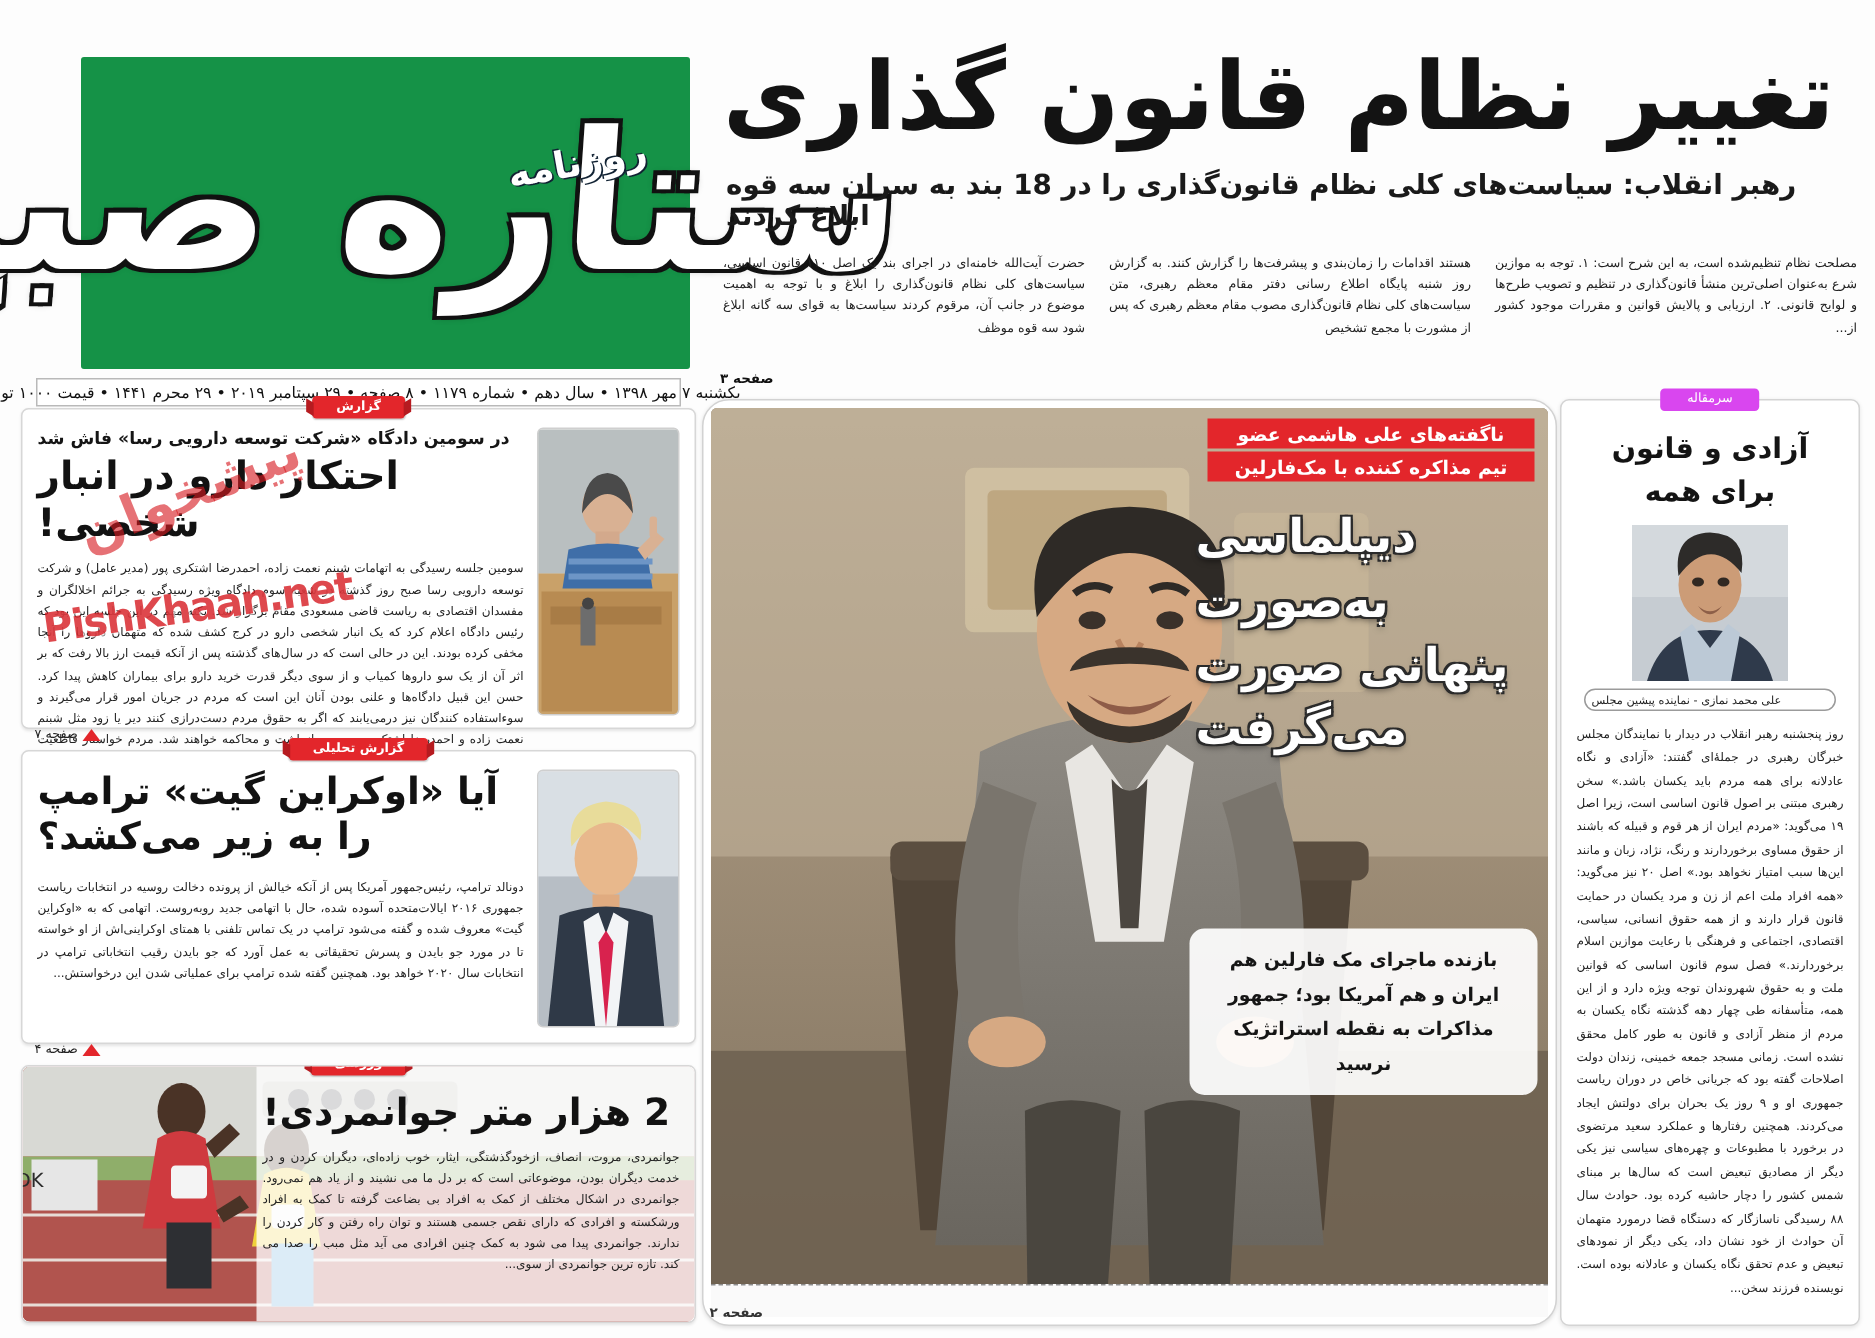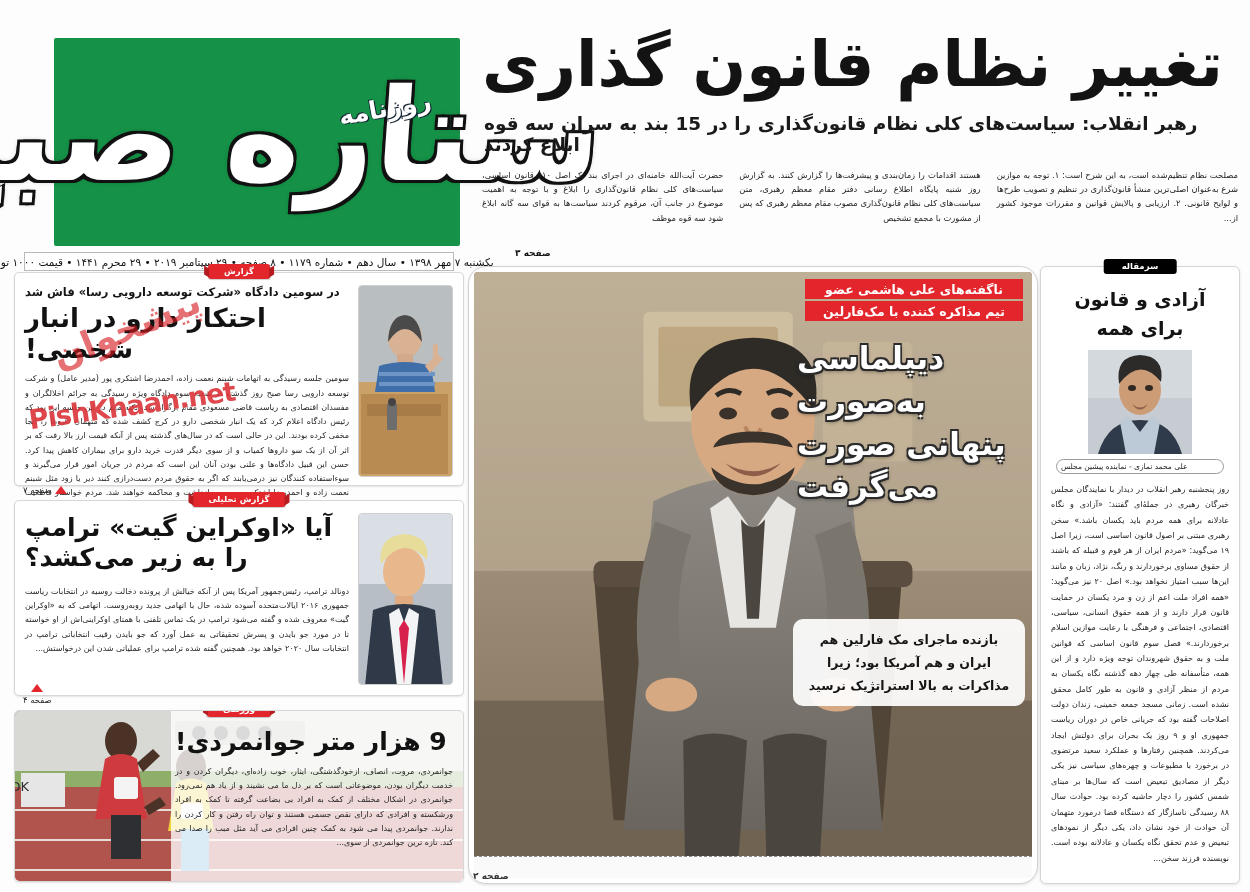--- a/index.html
+++ b/index.html
@@ -111,21 +111,20 @@
     line-height: 1.72;
     color: #222;
     text-align: justify;
   }
   .lead-pagemark {
     position: absolute;
     left: 2px; bottom: -4px;
     font-size: 9px;
     font-weight: bold;
     color: #111;
-    margin-left: 35px;
   }
 
   
   .left-col {
     position: absolute;
     left: 14px; top: 272px;
     width: 450px;
     height: 612px;
   }
   .art-card {
@@ -311,24 +310,24 @@
     background: #fff;
     border: 1px solid #d4d4d4;
     border-radius: 6px;
     box-shadow: 0 1px 3px rgba(0,0,0,.10);
     padding: 14px 10px 8px 10px;
   }
   .side-tag {
     position: absolute;
     top: -8px; left: 50%;
     transform: translateX(-50%);
-    background: #000000;
+    background: #d946ef;
     color: #fff;
     font-size: 8.5px;
-    font-weight: bold;
+    font-weight: normal;
     padding: 2px 18px 3px 18px;
     border-radius: 3px;
     white-space: nowrap;
   }
   .side-title {
     text-align: center;
     font-size: 19px;
     font-weight: bold;
     color: #141414;
     line-height: 1.5;
@@ -397,21 +396,21 @@
   <div class="masthead">
     <div class="logo-green">
       <div class="logo-script">ستاره صبح</div>
       <div class="logo-kicker">روزنامه</div>
     </div>
   </div>
   <div class="dateline">یکشنبه ۷ مهر ۱۳۹۸ • سال دهم • شماره ۱۱۷۹ • ۸ صفحه • ۲۹ سپتامبر ۲۰۱۹ • ۲۹ محرم ۱۴۴۱ • قیمت ۱۰۰۰ تومان</div>
 
   <div class="lead-block">
     <div class="lead-title">تغییر نظام قانون گذاری</div>
-    <div class="lead-sub">رهبر انقلاب: سیاست‌های کلی نظام قانون‌گذاری را در 15 بند به سران سه قوه ابلاغ کردند</div>
+    <div class="lead-sub">رهبر انقلاب: سیاست‌های کلی نظام قانون‌گذاری را در 18 بند به سران سه قوه ابلاغ کردند</div>
     <div class="lead-cols">
       <div class="lead-col">مصلحت نظام تنظیم‌شده است، به این شرح است: ۱. توجه به موازین شرع به‌عنوان اصلی‌ترین منشأ قانون‌گذاری در تنظیم و تصویب طرح‌ها و لوایح قانونی. ۲. ارزیابی و پالایش قوانین و مقررات موجود کشور از...</div>
       <div class="lead-col">هستند اقدامات را زمان‌بندی و پیشرفت‌ها را گزارش کنند. به گزارش روز شنبه پایگاه اطلاع رسانی دفتر مقام معظم رهبری، متن سیاست‌های کلی نظام قانون‌گذاری مصوب مقام معظم رهبری که پس از مشورت با مجمع تشخیص</div>
       <div class="lead-col">حضرت آیت‌الله خامنه‌ای در اجرای بند یک اصل ۱۱۰ قانون اساسی، سیاست‌های کلی نظام قانون‌گذاری را ابلاغ و با توجه به اهمیت موضوع در جانب آن، مرقوم کردند سیاست‌ها به قوای سه گانه ابلاغ شود سه قوه موظف</div>
     </div>
     <div class="lead-pagemark">صفحه ۳</div>
   </div>
 
   <div class="left-col">
 
@@ -463,21 +462,21 @@
             <path d="M16 96 q31 -12 62 0 l8 76 h-78 z" fill="#2f3947"></path>
             <path d="M42 94 l5 14 l5 -14 l10 6 l-8 72 h-14 l-8 -72 z" fill="#f2f4f6"></path>
             <path d="M47 106 l-5 8 l5 56 l5 -56 z" fill="#d8224e"></path>
           </svg>
         </div>
         <div class="art-text">
           <div class="art-head two">آیا «اوکراین گیت» ترامپ را به زیر می‌کشد؟</div>
           <div class="art-lede" style="margin-top:12px;">دونالد ترامپ، رئیس‌جمهور آمریکا پس از آنکه خیالش از پرونده دخالت روسیه در انتخابات ریاست جمهوری ۲۰۱۶ ایالات‌متحده آسوده شده، حال با اتهامی جدید روبه‌روست. اتهامی که به «اوکراین گیت» معروف شده و گفته می‌شود ترامپ در یک تماس تلفنی با همتای اوکراینی‌اش از او خواسته تا در مورد جو بایدن و پسرش تحقیقاتی به عمل آورد که جو بایدن رقیب انتخاباتی ترامپ در انتخابات سال ۲۰۲۰ خواهد بود. همچنین گفته شده ترامپ برای عملیاتی شدن این درخواستش...</div>
         </div>
       </div>
-      <div class="pagemark" style="bottom:-10px;flex-direction:column;">
+      <div class="pagemark" style="bottom:-10px;">
         <span class="tri"></span>
         <span>صفحه ۴</span>
       </div>
     </div>
 
     <div class="art-card" style="height:172px;margin-top:14px;padding:0;overflow:hidden;">
       <div class="tag">ورزشی</div>
       <div style="position:absolute;inset:0;border-radius:5px;overflow:hidden;">
         <svg viewBox="0 0 448 172" width="448" height="172" preserveAspectRatio="none" aria-hidden="true">
           <rect width="448" height="172" fill="#b9544c"></rect>
@@ -503,21 +502,21 @@
 
           <ellipse cx="176" cy="56" rx="15" ry="18" fill="#4a3326"></ellipse>
           <path d="M161 72 q15 -9 30 0 l8 48 h-46 z" fill="#efd13b"></path>
           <rect x="166" y="118" width="28" height="42" fill="#5fa8da"></rect>
           <rect x="166" y="92" width="22" height="16" rx="3" fill="#f4f4f4"></rect>
           <path d="M145 86 l-16 10 l5 8 l17 -10 z" fill="#4a3326"></path>
         </svg>
       </div>
       <div style="position:absolute;right:0;top:0;width:292px;height:100%;background:rgba(255,255,255,.78);"></div>
       <div style="position:absolute;right:10px;top:16px;width:278px;">
-        <div class="art-head" style="font-size:25px;">9 هزار متر جوانمردی!</div>
+        <div class="art-head" style="font-size:25px;">2 هزار متر جوانمردی!</div>
         <div class="art-lede" style="margin-top:8px;">جوانمردی، مروت، انصاف، ازخودگذشتگی، ایثار، خوب زاده‌ای، دیگران کردن و در خدمت دیگران بودن، موضوعاتی است که بر دل ما می نشیند و از یاد هم نمی‌رود. جوانمردی در اشکال مختلف از کمک به افراد بی بضاعت گرفته تا کمک به افراد ورشکسته و افرادی که دارای نقص جسمی هستند و توان راه رفتن و کار کردن را ندارند. جوانمردی پیدا می شود به کمک چنین افرادی می آید مثل مبب را صدا می کند. تازه ترین جوانمردی از سوی...</div>
       </div>
 
     </div>
   </div>
 
   <div class="center-col">
     <div class="center-photo">
       <svg viewBox="0 0 560 608" preserveAspectRatio="none" aria-hidden="true">
         <defs>
@@ -569,21 +568,21 @@
       </svg>
     </div>
 
     <div class="redbox">
       <div class="line">ناگفته‌های علی هاشمی عضو</div>
       <div class="line">تیم مذاکره کننده با مک‌فارلین</div>
     </div>
 
     <div class="center-head">دیپلماسی به‌صورت پنهانی صورت می‌گرفت</div>
 
-    <div class="bullet b2">بازنده ماجرای مک فارلین هم ایران و هم آمریکا بود؛ زیرا مذاکرات به بالا استراتژیک نرسید</div>
+    <div class="bullet b2">بازنده ماجرای مک فارلین هم ایران و هم آمریکا بود؛ جمهور مذاکرات به نقطه استراتژیک نرسید</div>
 
     <div class="center-bottom-strip"></div>
     <div class="center-caption">صفحه ۲</div>
   </div>
 
   <div class="right-col">
     <div class="side-tag">سرمقاله</div>
     <div class="side-title">آزادی و قانون برای همه</div>
     <div class="side-portrait">
       <svg viewBox="0 0 104 104" width="104" height="104" aria-hidden="true">

